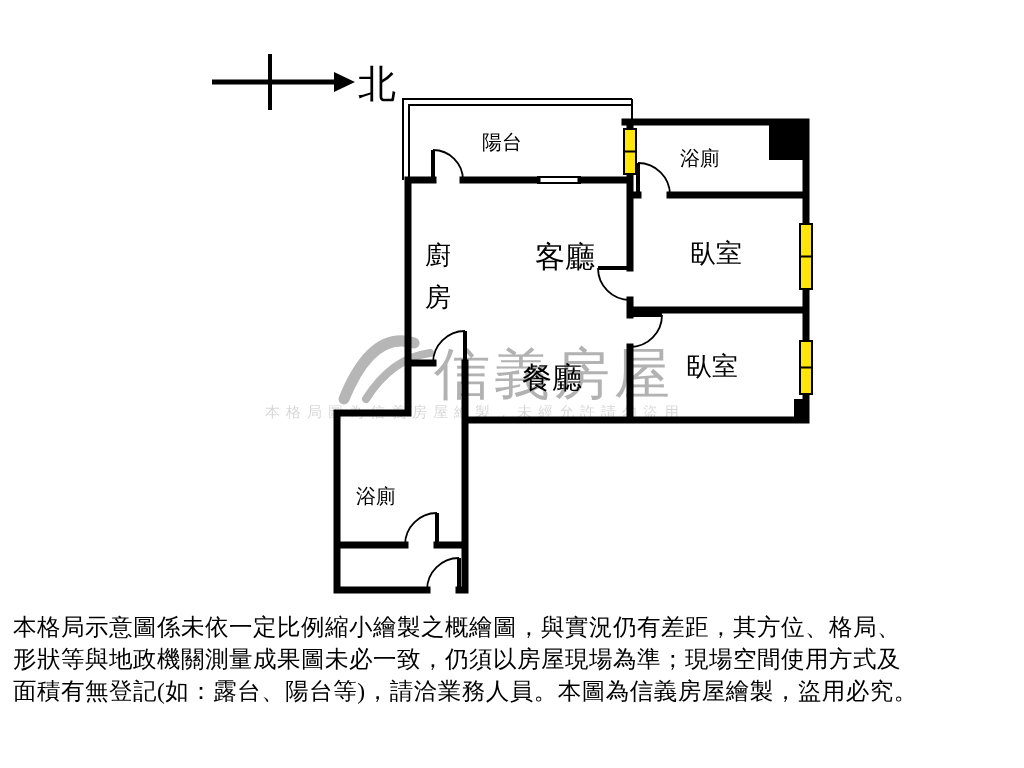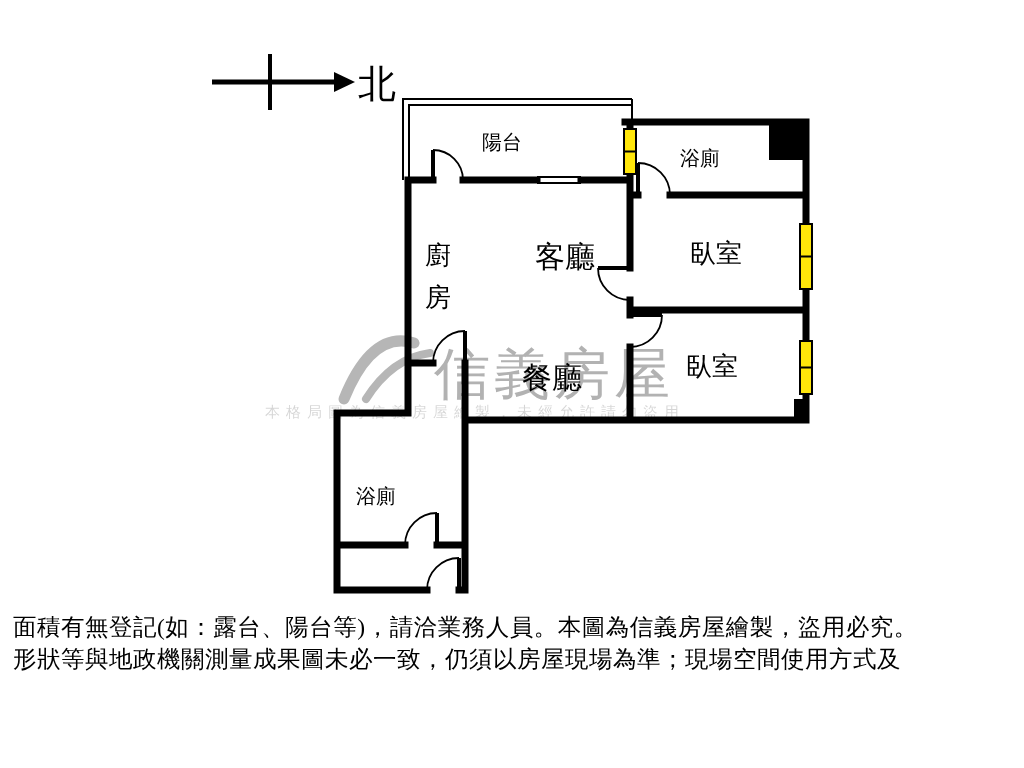--- a/index.html
+++ b/index.html
@@ -95,15 +95,16 @@
     <text x="438" y="306" font-size="26" class="room-label" text-anchor="middle">房</text>
     <text x="565" y="267" font-size="30" class="room-label" text-anchor="middle">客廳</text>
     <text x="716" y="262" font-size="26" class="room-label" text-anchor="middle">臥室</text>
     <text x="712" y="375" font-size="26" class="room-label" text-anchor="middle">臥室</text>
     <text x="552" y="388" font-size="30" class="room-label" text-anchor="middle">餐廳</text>
     <text x="376" y="503" font-size="20" class="room-label" text-anchor="middle">浴廁</text>
   </g>
 </svg>
 
 <div class="disclaimer">
+  <p>本格局示意圖係未依一定比例縮小繪製之概繪圖，與實況仍有差距，其方位、格局、</p>
+  <p>形狀等與地政機關測量成果圖未必一致，仍須以房屋現場為準；現場空間使用方式及</p>
   <p>面積有無登記(如：露台、陽台等)，請洽業務人員。本圖為信義房屋繪製，盜用必究。</p>
-  <p>形狀等與地政機關測量成果圖未必一致，仍須以房屋現場為準；現場空間使用方式及</p>
 </div>
 
 </body></html>

